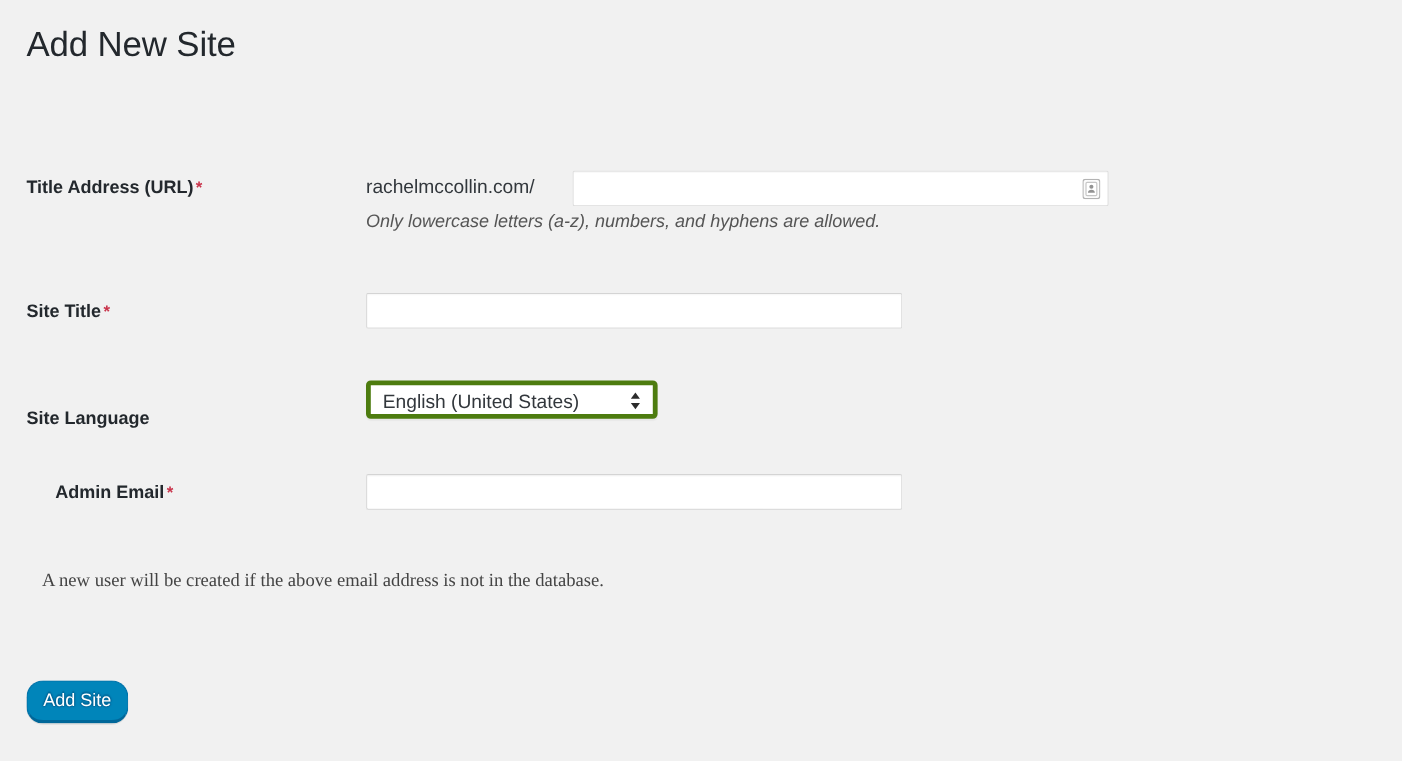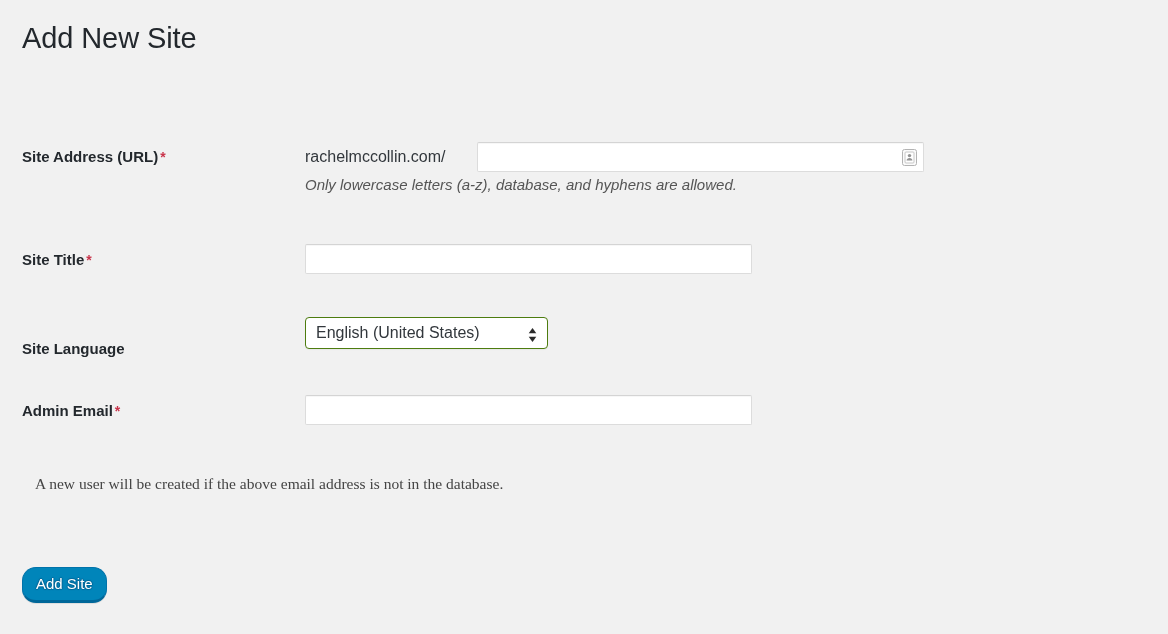--- a/index.html
+++ b/index.html
@@ -130,21 +130,21 @@
   }
 
   
   .select-box {
     position: relative;
     box-sizing: border-box;
     display: inline-block;
     width: 243px;
     height: 32px;
     background: #ffffff;
-    border: 1px solid #4d7c0f;
+    border: 4px solid #4d7c0f;
     border-radius: 4px;
     box-shadow: 0 1px 1px rgba(0,0,0,0.04);
     font-size: 16px;
     color: #32373c;
     line-height: 30px;
     padding: 0 32px 0 10px;
     white-space: nowrap;
     overflow: hidden;
   }
   .select-arrows {
@@ -196,38 +196,38 @@
 </head>
 <body>
 
 <div class="wrap">
 
   <h1 class="page-title">Add New Site</h1>
 
 
   <div class="form-row" style="top:142px;">
     <div class="row-label" style="top:6px;">
-      <span>Site Address (URL)</span><span class="req-star small">*</span>
+      <span>Title Address (URL)</span><span class="req-star small">*</span>
     </div>
 
     <div class="url-prefix">rachelmccollin.com/</div>
 
     <div class="url-input-holder">
       <input class="text-input url" type="text" placeholder="" style="">
       <span class="autofill-icon">
         <svg viewBox="0 0 15 17" width="15" height="17" xmlns="http://www.w3.org/2000/svg">
           <rect x="0.5" y="0.5" width="14" height="16" rx="2" ry="2" fill="#fafafa" stroke="#9a9a9a"></rect>
           <rect x="3" y="3" width="9" height="11" rx="1" ry="1" fill="#ffffff" stroke="#b4b4b4"></rect>
           <circle cx="7.5" cy="6.6" r="1.7" fill="#6f6f6f"></circle>
           <path d="M4.6 11.6c0-1.6 1.3-2.5 2.9-2.5s2.9 0.9 2.9 2.5z" fill="#6f6f6f"></path>
         </svg>
       </span>
     </div>
 
-    <div class="field-hint" style="top:34px;">Only lowercase letters (a-z), database, and hyphens are allowed.</div>
+    <div class="field-hint" style="top:34px;">Only lowercase letters (a-z), numbers, and hyphens are allowed.</div>
   </div>
 
   <div class="form-row" style="top:244px;">
     <div class="row-label" style="top:7px;">
       <span>Site Title</span><span class="req-star small">*</span>
     </div>
     <div class="row-field">
       <input class="text-input wide" type="text" placeholder="" style="">
     </div>
   </div>
@@ -243,21 +243,21 @@
           <svg viewBox="0 0 11 18" width="11" height="18" xmlns="http://www.w3.org/2000/svg">
             <path d="M5.5 2 L9.3 7.2 L1.7 7.2 Z" fill="#2b2b2b"></path>
             <path d="M5.5 16 L9.3 10.8 L1.7 10.8 Z" fill="#2b2b2b"></path>
           </svg>
         </span>
       </div>
     </div>
   </div>
 
   <div class="form-row" style="top:395px;">
-    <div class="row-label" style="top:7px;">
+    <div class="row-label" style="top:7px;margin-left:24px;">
       <span>Admin Email</span><span class="req-star small">*</span>
     </div>
     <div class="row-field">
       <input class="text-input wide" type="text" placeholder="" style="">
     </div>
   </div>
 
   <div class="info-block" style="top:471px;">
     <div>A new user will be created if the above email address is not in the database.</div>
   </div>

